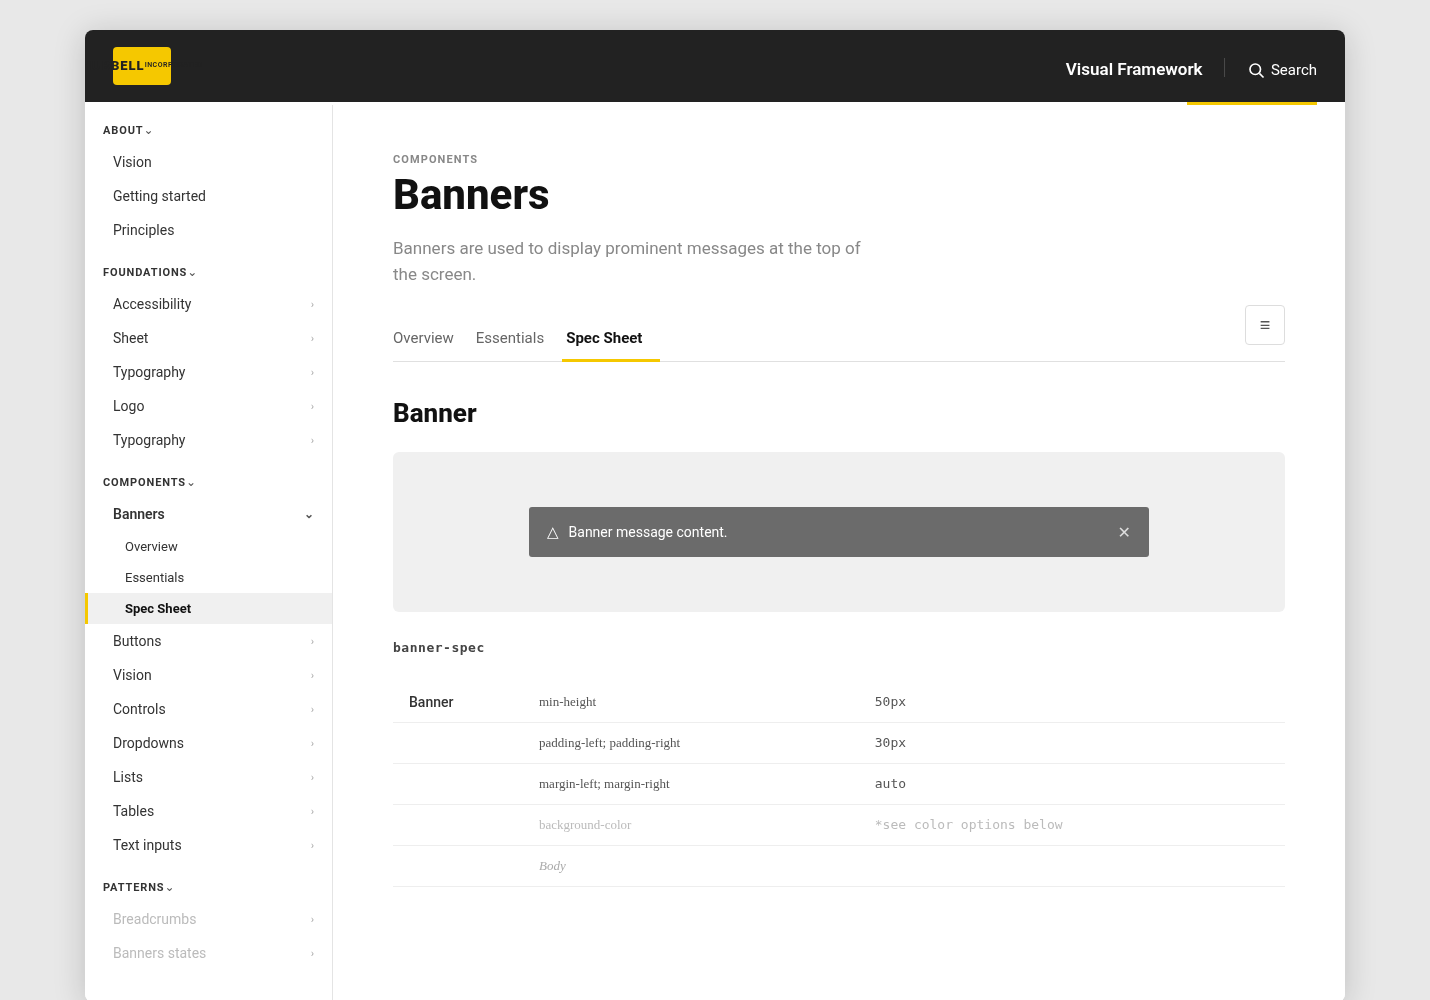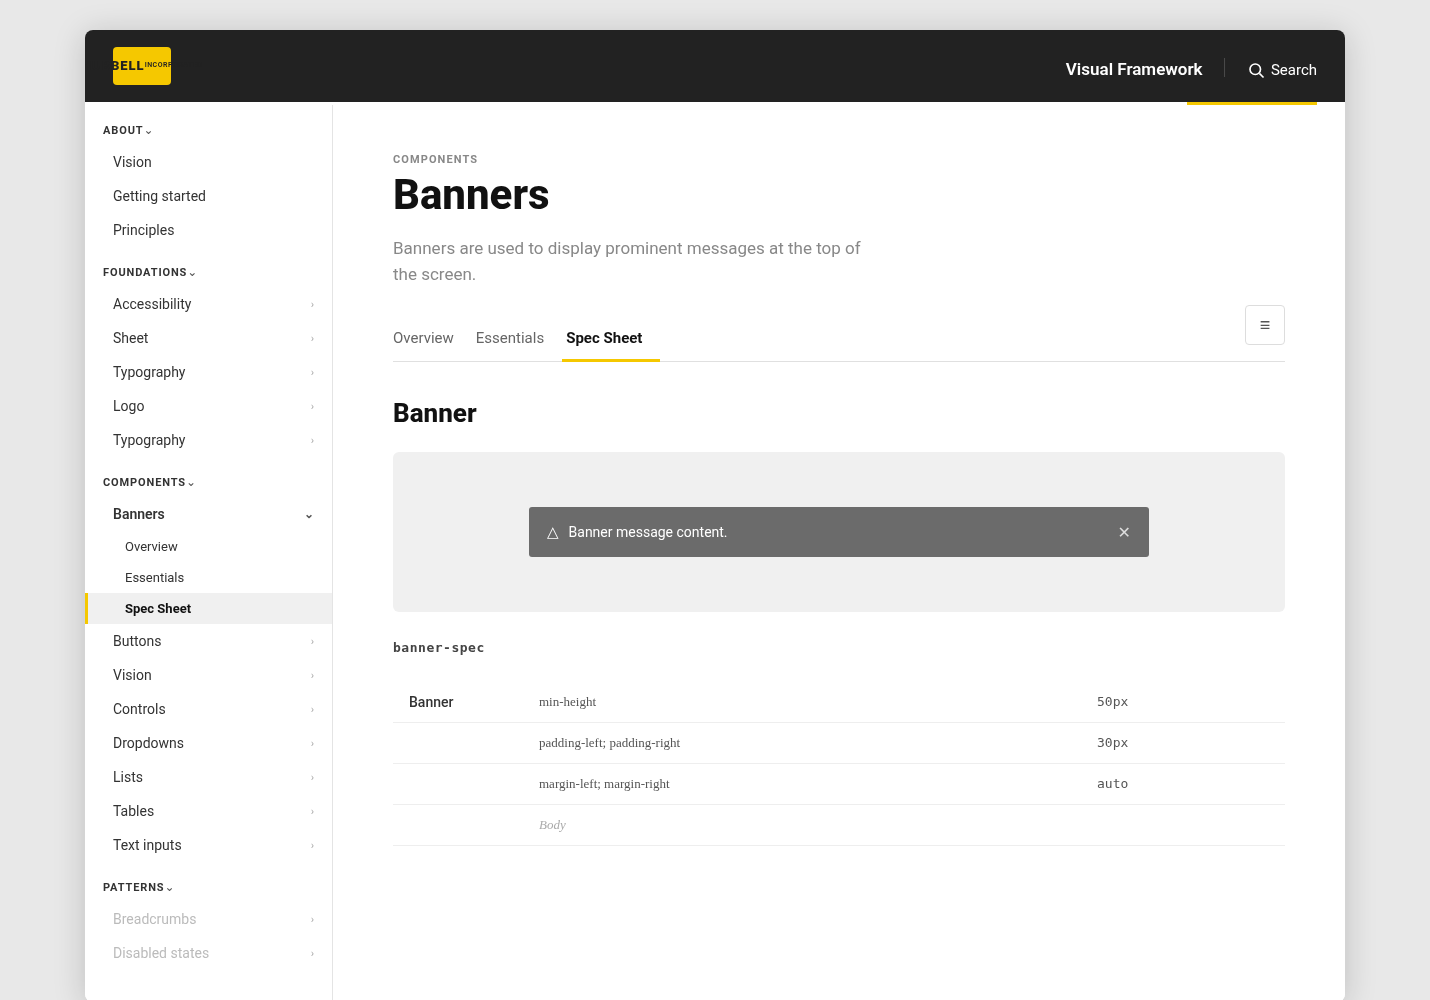--- a/index.html
+++ b/index.html
@@ -420,21 +420,21 @@
 
       <div class="sidebar-section-header">
         <span class="sidebar-section-label">PATTERNS</span>
         <span class="sidebar-chevron">⌄</span>
       </div>
       <div class="sidebar-item" style="color:#bbb;">
         <span>Breadcrumbs</span>
         <span class="chevron-r">›</span>
       </div>
       <div class="sidebar-item" style="color:#bbb;">
-        <span>Disabled states</span>
+        <span>Banners states</span>
         <span class="chevron-r">›</span>
       </div>
     </nav>
 
     <main class="main-content" style="position:relative;">
       <div style="display:flex;align-items:flex-start;justify-content:space-between;">
         <div>
           <div class="breadcrumb-label">COMPONENTS</div>
           <h1 class="page-title">Banners</h1>
           <p class="page-description">Banners are used to display prominent messages at the top of the screen.</p>
@@ -482,20 +482,25 @@
             <td>padding-left; padding-right</td>
             <td>30px</td>
           </tr>
           <tr>
             <td></td>
             <td>margin-left; margin-right</td>
             <td>auto</td>
           </tr>
           <tr>
             <td></td>
+            <td class="faded">background-color</td>
+            <td class="faded">*see color options below</td>
+          </tr>
+          <tr>
+            <td></td>
             <td class="faded">Body</td>
             <td class="faded"></td>
           </tr>
         </tbody>
       </table>
 
     </main>
   </div>
 </div>
 

